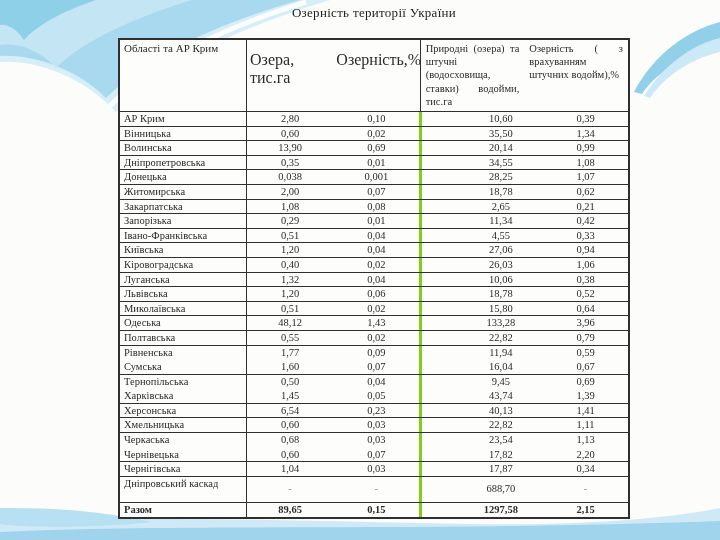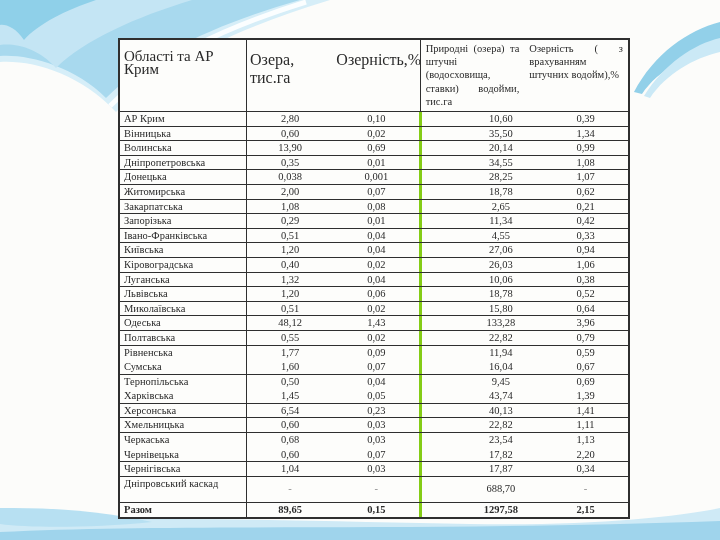--- a/index.html
+++ b/index.html
@@ -10,21 +10,21 @@
   .deco{position:absolute;left:0;top:0;z-index:0;}
   .title{
     position:absolute;top:5px;left:118px;width:512px;z-index:2;
     text-align:center;font-size:13px;letter-spacing:.3px;color:#1d1d1d;
   }
   .table{
     position:absolute;left:118px;top:38px;width:512px;z-index:1;
     background:#fdfdfb;border:2px solid #2f2f2f;box-sizing:border-box;
   }
   .thead{display:flex;height:72px;border-bottom:1px solid #2f2f2f;box-sizing:border-box;}
-  .th-region{width:127px;padding:2px 4px;box-sizing:border-box;font-size:15px;line-height:12.5px;margin-top:8px;}
+  .th-region{width:127px;padding:2px 4px;box-sizing:border-box;font-size:11px;line-height:12.5px;}
   .g2{width:175px;border-left:1px solid #2f2f2f;box-sizing:border-box;display:flex;}
   .g3{width:210px;border-left:1px solid #2f2f2f;box-sizing:border-box;display:flex;}
   .g2 .sub{width:50%;padding:11px 3px;box-sizing:border-box;font-size:16px;text-align:left;}
   .g3 .sub{width:50%;padding:2px 5px;box-sizing:border-box;font-size:10.5px;text-align:justify;line-height:13.2px;}
   .trow{display:flex;height:14.6px;line-height:13.8px;font-size:10.5px;
         border-bottom:1px solid #2f2f2f;box-sizing:border-box;}
   .trow.nosep{border-bottom:none;height:14.6px;}
   .c-region{width:127px;padding:0 4px;box-sizing:border-box;white-space:nowrap;overflow:hidden;}
   .cg2{width:175px;border-left:1px solid #2f2f2f;box-sizing:border-box;display:flex;}
   .cg3{width:210px;border-left:3px solid #84cc16;box-sizing:border-box;display:flex;padding-left:36px;}
@@ -49,20 +49,21 @@
     <path d="M0,0 H96 C66,10 38,24 24,40 C16,28 6,24 0,25 Z" fill="#8fd0e9"></path>
 
     <path d="M634,92 C654,54 688,30 720,22 L720,48 C688,54 658,70 642,94 Z" fill="#92d0e9"></path>
     <path d="M644,96 C664,64 694,44 720,38 L720,52 C694,58 666,74 650,98 Z" fill="#cbe9f6"></path>
 
     <path d="M0,524 C140,514 330,522 470,524 C580,526 672,518 720,508 L720,540 L0,540 Z" fill="#cfeaf6"></path>
     <path d="M0,532 C180,523 420,532 720,521 L720,540 L0,540 Z" fill="#9fd4ec"></path>
     <path d="M0,508 C60,507 112,513 152,522 C92,528 30,528 0,524 Z" fill="#b7e0f2"></path>
   </svg>
 
+  <div class="title">Озерність території України</div>
 
   <div class="table">
     <div class="thead">
       <div class="th-region">Області та АР Крим</div>
       <div class="g2">
         <div class="sub">Озера, тис.га</div>
         <div class="sub">Озерність,%</div>
       </div>
       <div class="g3">
         <div class="sub">Природні (озера) та штучні (водосховища, ставки) водойми, тис.га</div>

